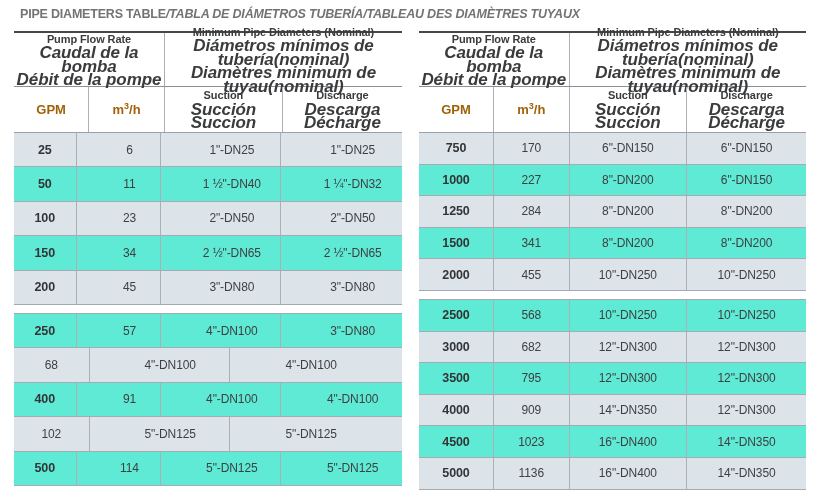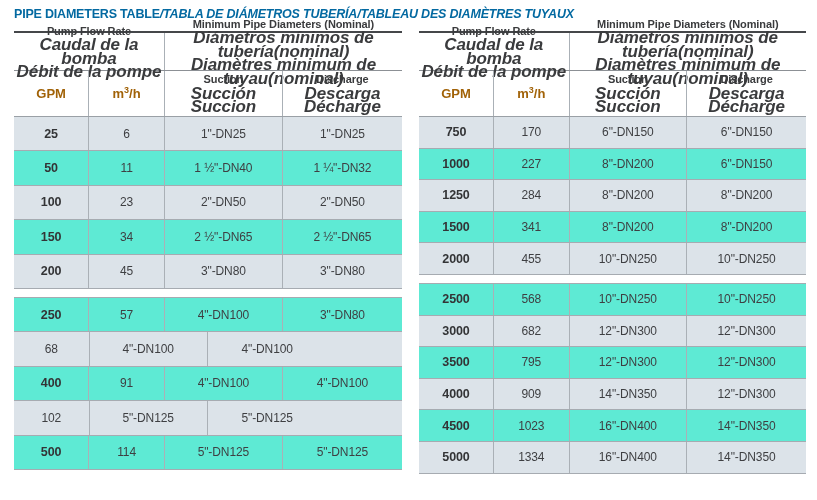--- a/index.html
+++ b/index.html
@@ -1,31 +1,31 @@
 <!DOCTYPE html>
 <html><head>
 <meta charset="utf-8">
 <style>
   * { margin: 0; padding: 0; box-sizing: border-box; }
   html, body { width: 817px; height: 500px; background: #ffffff; overflow: hidden; }
   body { font-family: "Liberation Sans", sans-serif; position: relative; }
 
   .page-title {
-    position: absolute; left: 14px; top: 7px;
-    font-size: 12.5px; font-weight: bold; color: #0369a1;
+    position: absolute; left: 20px; top: 7px;
+    font-size: 12.5px; font-weight: bold; color: #737373;
     letter-spacing: -0.2px; white-space: nowrap;
   }
   .page-title .it { font-style: italic; }
 
   .ptable { position: absolute; top: 31px; }
   .ptable-left  { left: 14px;  width: 388px; }
   .ptable-right { left: 419px; width: 387px; }
 
   .thead { border-top: 2px solid #45474a; }
-  .group-row { display: flex; height: 38px; border-bottom: 1px solid #8c9095; }
+  .group-row { display: flex; height: 54px; border-bottom: 1px solid #8c9095; }
   .sub-row   { display: flex; height: 46px; border-bottom: 1px solid #9aa0a6; }
 
   .cell { display: flex; flex-direction: column; align-items: center; justify-content: center; text-align: center; }
 
   .g-flow { width: 38.9%; border-right: 1px solid #aab0b6; }
   .g-diam { width: 61.1%; }
 
   .c1 { width: 19.4%; border-right: 1px solid #aab0b6; }
   .c2 { width: 19.5%; border-right: 1px solid #aab0b6; }
   .c3 { width: 30.4%; border-right: 1px solid #aab0b6; }
@@ -34,21 +34,21 @@
   .hl1 { font-size: 11px; font-weight: bold; color: #3a3b3d; line-height: 13.5px; letter-spacing: -0.1px; }
   .hl2 { font-size: 17px; font-weight: bold; font-style: italic; color: #3a3b3d; line-height: 13.5px; letter-spacing: -0.1px; }
 
   .colhead-big { font-size: 13px; font-weight: bold; color: #a16207; }
   .colhead-big sup { font-size: 9px; }
 
   .tbody .section { }
   .tbody .section + .section { margin-top: 8px; border-top: 1px solid #a6abb1; }
 
   .body-row { display: flex; border-bottom: 1px solid #a6abb1; background: #5eead4; }
-  .ptable-left  .body-row { height: 34.4px; }
+  .ptable-left  .body-row { height: 34.4px; gap: 22px; }
   .ptable-right .body-row { height: 31.6px; }
   .body-row.shaded { background: #dce3e9; }
 
   .body-row .cell { font-size: 12px; color: #3e3f42; letter-spacing: -0.1px; }
   .body-row .c1 { font-weight: bold; font-size: 12.5px; color: #333436; }
 </style>
 </head>
 <body>
 
 <div class="page-title"><span>PIPE DIAMETERS TABLE</span><span class="it">/</span><span class="it">TABLA DE DIÁMETROS TUBERÍA</span><span class="it">/</span><span class="it">TABLEAU DES DIAMÈTRES TUYAUX</span></div>
@@ -240,19 +240,19 @@
           <div class="cell c4">12"-DN300</div>
         </div>
         <div class="body-row">
           <div class="cell c1">4500</div>
           <div class="cell c2">1023</div>
           <div class="cell c3">16"-DN400</div>
           <div class="cell c4">14"-DN350</div>
         </div>
         <div class="body-row shaded">
           <div class="cell c1">5000</div>
-          <div class="cell c2">1334</div>
+          <div class="cell c2">1136</div>
           <div class="cell c3">16"-DN400</div>
           <div class="cell c4">14"-DN350</div>
         </div>
       </div>
     </div>
 </div>
 
 </body></html>

